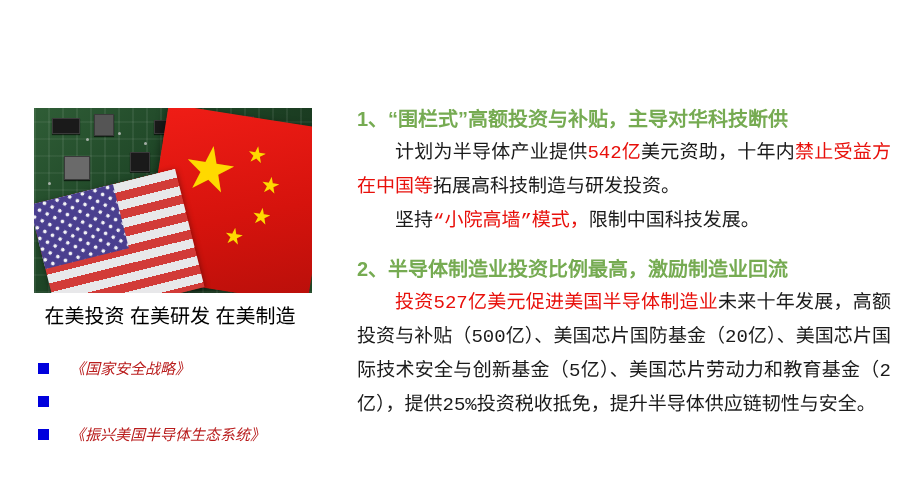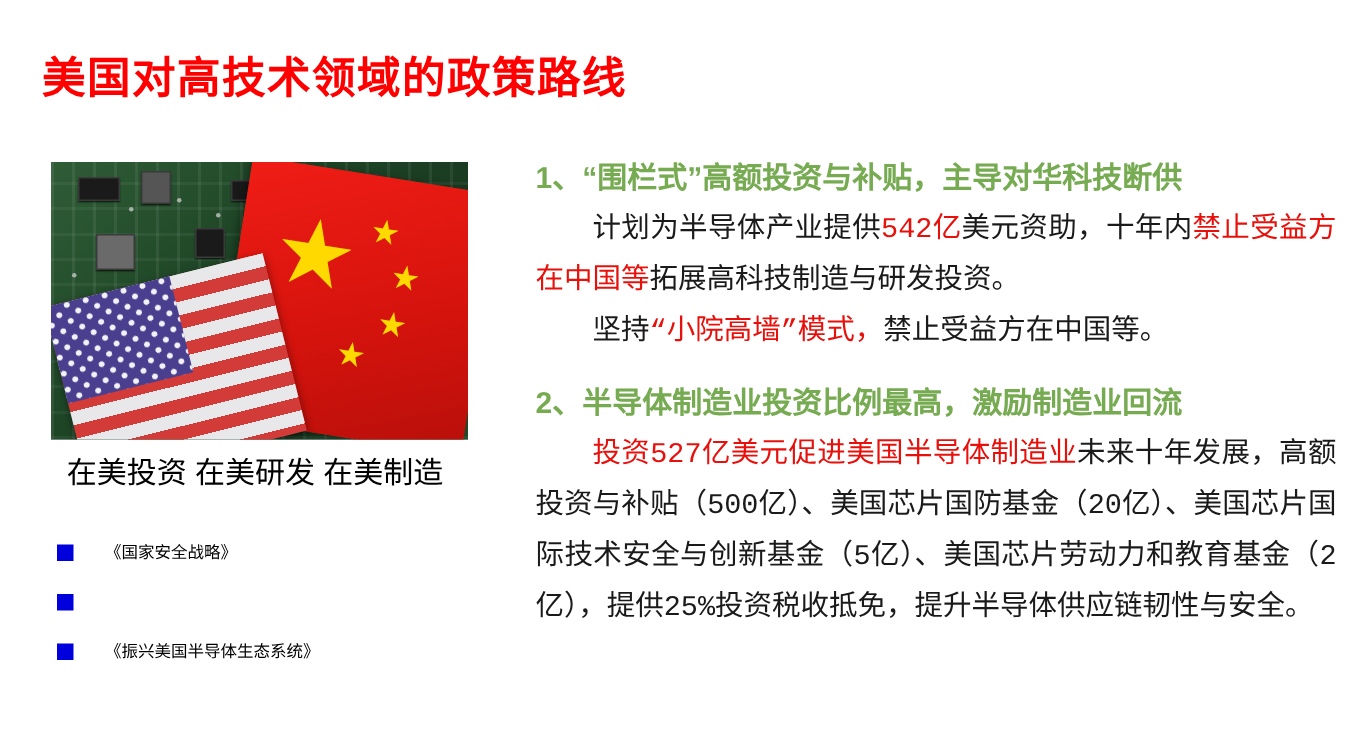--- a/index.html
+++ b/index.html
@@ -168,24 +168,25 @@
   .doc-bullet {
     width: 11px;
     height: 11px;
     background: #0000DD;
     margin-right: 21px;
     margin-left: 8px;
     flex: 0 0 auto;
   }
   .doc-label {
     font-family: "Liberation Serif", "DejaVu Serif", serif;
-    font-size: 11px;
+    font-size: 15px;
     line-height: 22px;
-    color: #000000;
-    white-space: nowrap;
+    color: #b91c1c;
+    white-space: nowrap;
+    font-style: italic;
   }
 
   
   .right-col {
     position: absolute;
     left: 357px;
     top: 104px;
     width: 534px;
   }
   .section-heading {
@@ -210,21 +211,20 @@
     text-align: justify;
     text-justify: inter-character;
   }
   .hl-red { color: #E8100B; }
 </style>
 </head>
 <body>
 
 <div class="slide">
 
-  <div class="slide-title">美国对高技术领域的政策路线</div>
 
   <div class="left-col">
 
     <div class="photo-wrap">
       <div class="pcb"></div>
 
       <div class="chip c1"></div>
       <div class="chip c2"></div>
       <div class="chip c3"></div>
       <div class="chip c4"></div>
@@ -273,20 +273,20 @@
       </li>
     </ul>
   </div>
 
   <div class="right-col">
 
     <h2 class="section-heading">1、“围栏式”高额投资与补贴，主导对华科技断供</h2>
 
     <p class="body-para"><span>计划为半导体产业提供</span><span class="hl-red">542亿</span><span>美元资助，十年内</span><span class="hl-red">禁止受益方在中国等</span><span>拓展高科技制造与研发投资。</span></p>
 
-    <p class="body-para"><span>坚持</span><span class="hl-red">“小院高墙”模式，</span><span>禁止受益方在中国等。</span></p>
+    <p class="body-para"><span>坚持</span><span class="hl-red">“小院高墙”模式，</span><span>限制中国科技发展。</span></p>
 
     <h2 class="section-heading second">2、半导体制造业投资比例最高，激励制造业回流</h2>
 
     <p class="body-para"><span class="hl-red">投资527亿美元促进美国半导体制造业</span><span>未来十年发展，高额投资与补贴（500亿）、美国芯片国防基金（20亿）、美国芯片国际技术安全与创新基金（5亿）、美国芯片劳动力和教育基金（2亿），提供25%投资税收抵免，提升半导体供应链韧性与安全。</span></p>
   </div>
 
 </div>
 
 </body></html>

